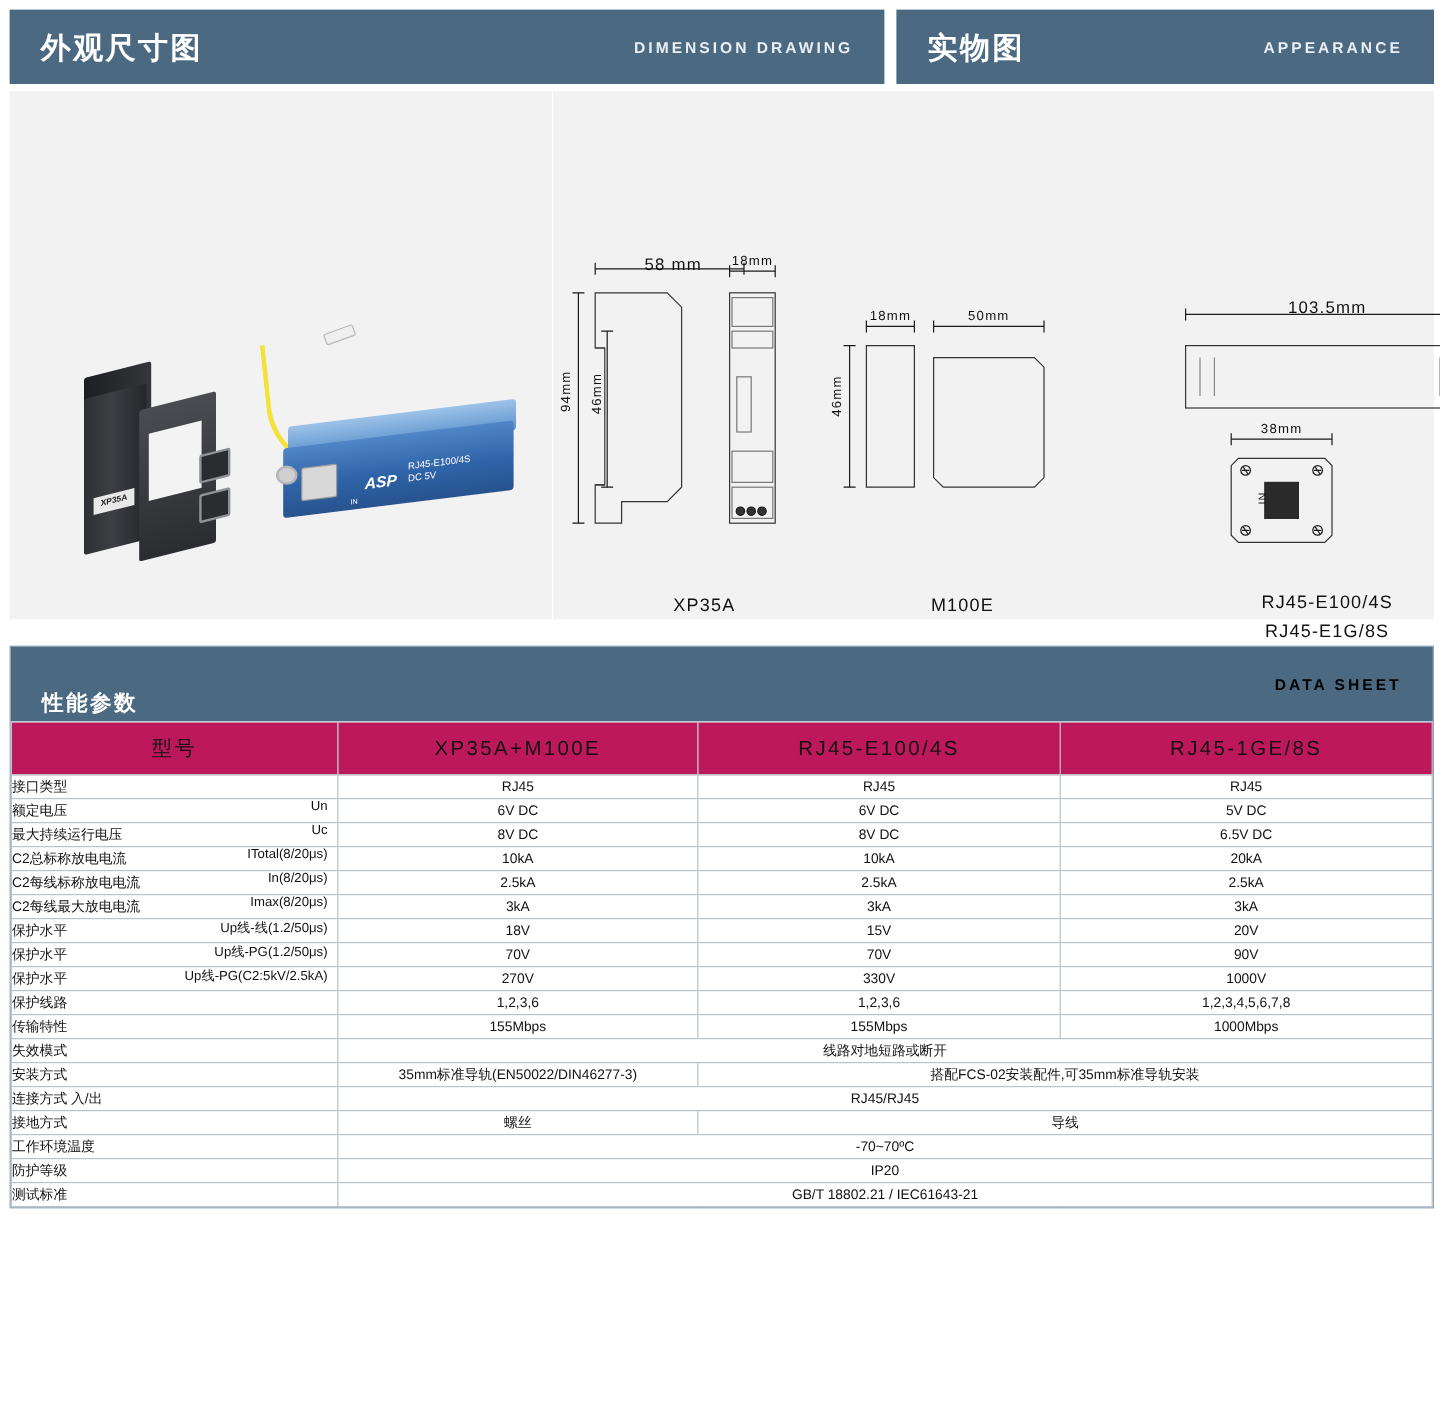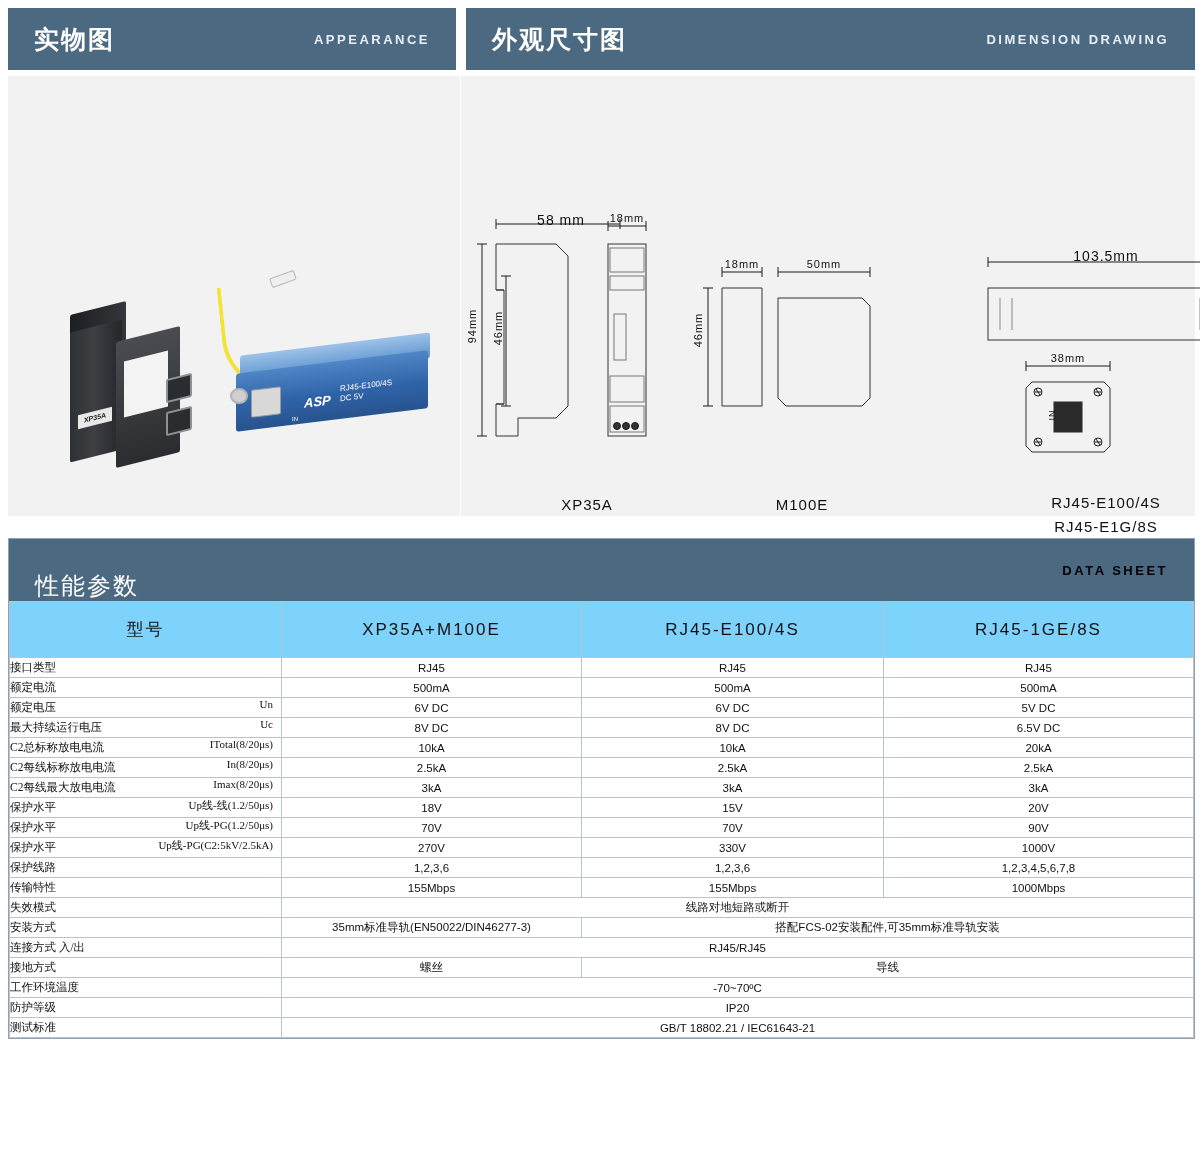--- a/index.html
+++ b/index.html
@@ -178,75 +178,74 @@
 
   
   .sheet-wrap { margin: 22px 8px 0 8px; border: 1px solid #8ea2b3; }
   .sheet-head {
     background: #4b6a82;
     color: #fff;
     height: 62px;
     display: flex; align-items: center; justify-content: space-between;
     padding: 0 26px;
   }
-  .sheet-head .cn { font-size: 24px; font-weight: normal; letter-spacing: 2px; margin-top: 32px; }
+  .sheet-head .cn { font-size: 18px; font-weight: bold; letter-spacing: 2px; margin-top: 32px; }
   .sheet-head .en { font-size: 13px; letter-spacing: 2.5px; font-weight: bold; color: #000000; }
 
   table.spec {
     width: 100%;
     border-collapse: collapse;
     font-size: 11.5px;
     color: #111;
   }
   table.spec td, table.spec th {
     border: 1px solid #b9c3cb;
     padding: 0;
     height: 20px;
     font-weight: normal;
   }
   table.spec tr.hdr th {
-    background: #7dd3fc;
-    height: 56px;
+    background: #be185d;
+    height: 44px;
     font-size: 17px;
     letter-spacing: 2px;
     font-weight: normal;
     margin-left: 28px;
   }
   td.label {
     text-align: left;
     padding-left: 6px;
     width: 272px;
     position: relative;
     white-space: nowrap;
-    font-family: Liberation Serif, serif;
   }
   td.label .sub {
     position: absolute;
     right: 8px;
     top: 0;
     font-size: 11px;
   }
   td.val { text-align: center; }
   td.val.c1 { width: 300px; }
   td.val.c2 { width: 302px; }
   td.val.c3 { width: auto; }
 </style>
 </head>
 <body>
 
 <div class="page">
 
   <div class="top-bars">
+    <div class="bar right">
+      <span class="cn">外观尺寸图</span>
+      <span class="en">DIMENSION DRAWING</span>
+    </div>
     <div class="bar left">
       <span class="cn">实物图</span>
       <span class="en">APPEARANCE</span>
-    </div>
-    <div class="bar right">
-      <span class="cn">外观尺寸图</span>
-      <span class="en">DIMENSION DRAWING</span>
     </div>
   </div>
 
   <div class="illus">
     <div class="divider"></div>
 
     <div class="photo-area">
       <div class="din-top"></div>
       <div class="din-module"></div>
       <div class="din-face"></div>
@@ -365,26 +364,20 @@
         </tr>
       </thead>
       <tbody id="spec-body">
           <tr>
             <td class="label">接口类型</td>
             <td class="val c1">RJ45</td>
             <td class="val c2">RJ45</td>
             <td class="val c3">RJ45</td>
           </tr>
           <tr>
-            <td class="label">额定电流</td>
-            <td class="val c1">500mA</td>
-            <td class="val c2">500mA</td>
-            <td class="val c3">500mA</td>
-          </tr>
-          <tr>
             <td class="label">额定电压<span class="sub">Un</span></td>
             <td class="val c1">6V DC</td>
             <td class="val c2">6V DC</td>
             <td class="val c3">5V DC</td>
           </tr>
           <tr>
             <td class="label">最大持续运行电压<span class="sub">Uc</span></td>
             <td class="val c1">8V DC</td>
             <td class="val c2">8V DC</td>
             <td class="val c3">6.5V DC</td>

